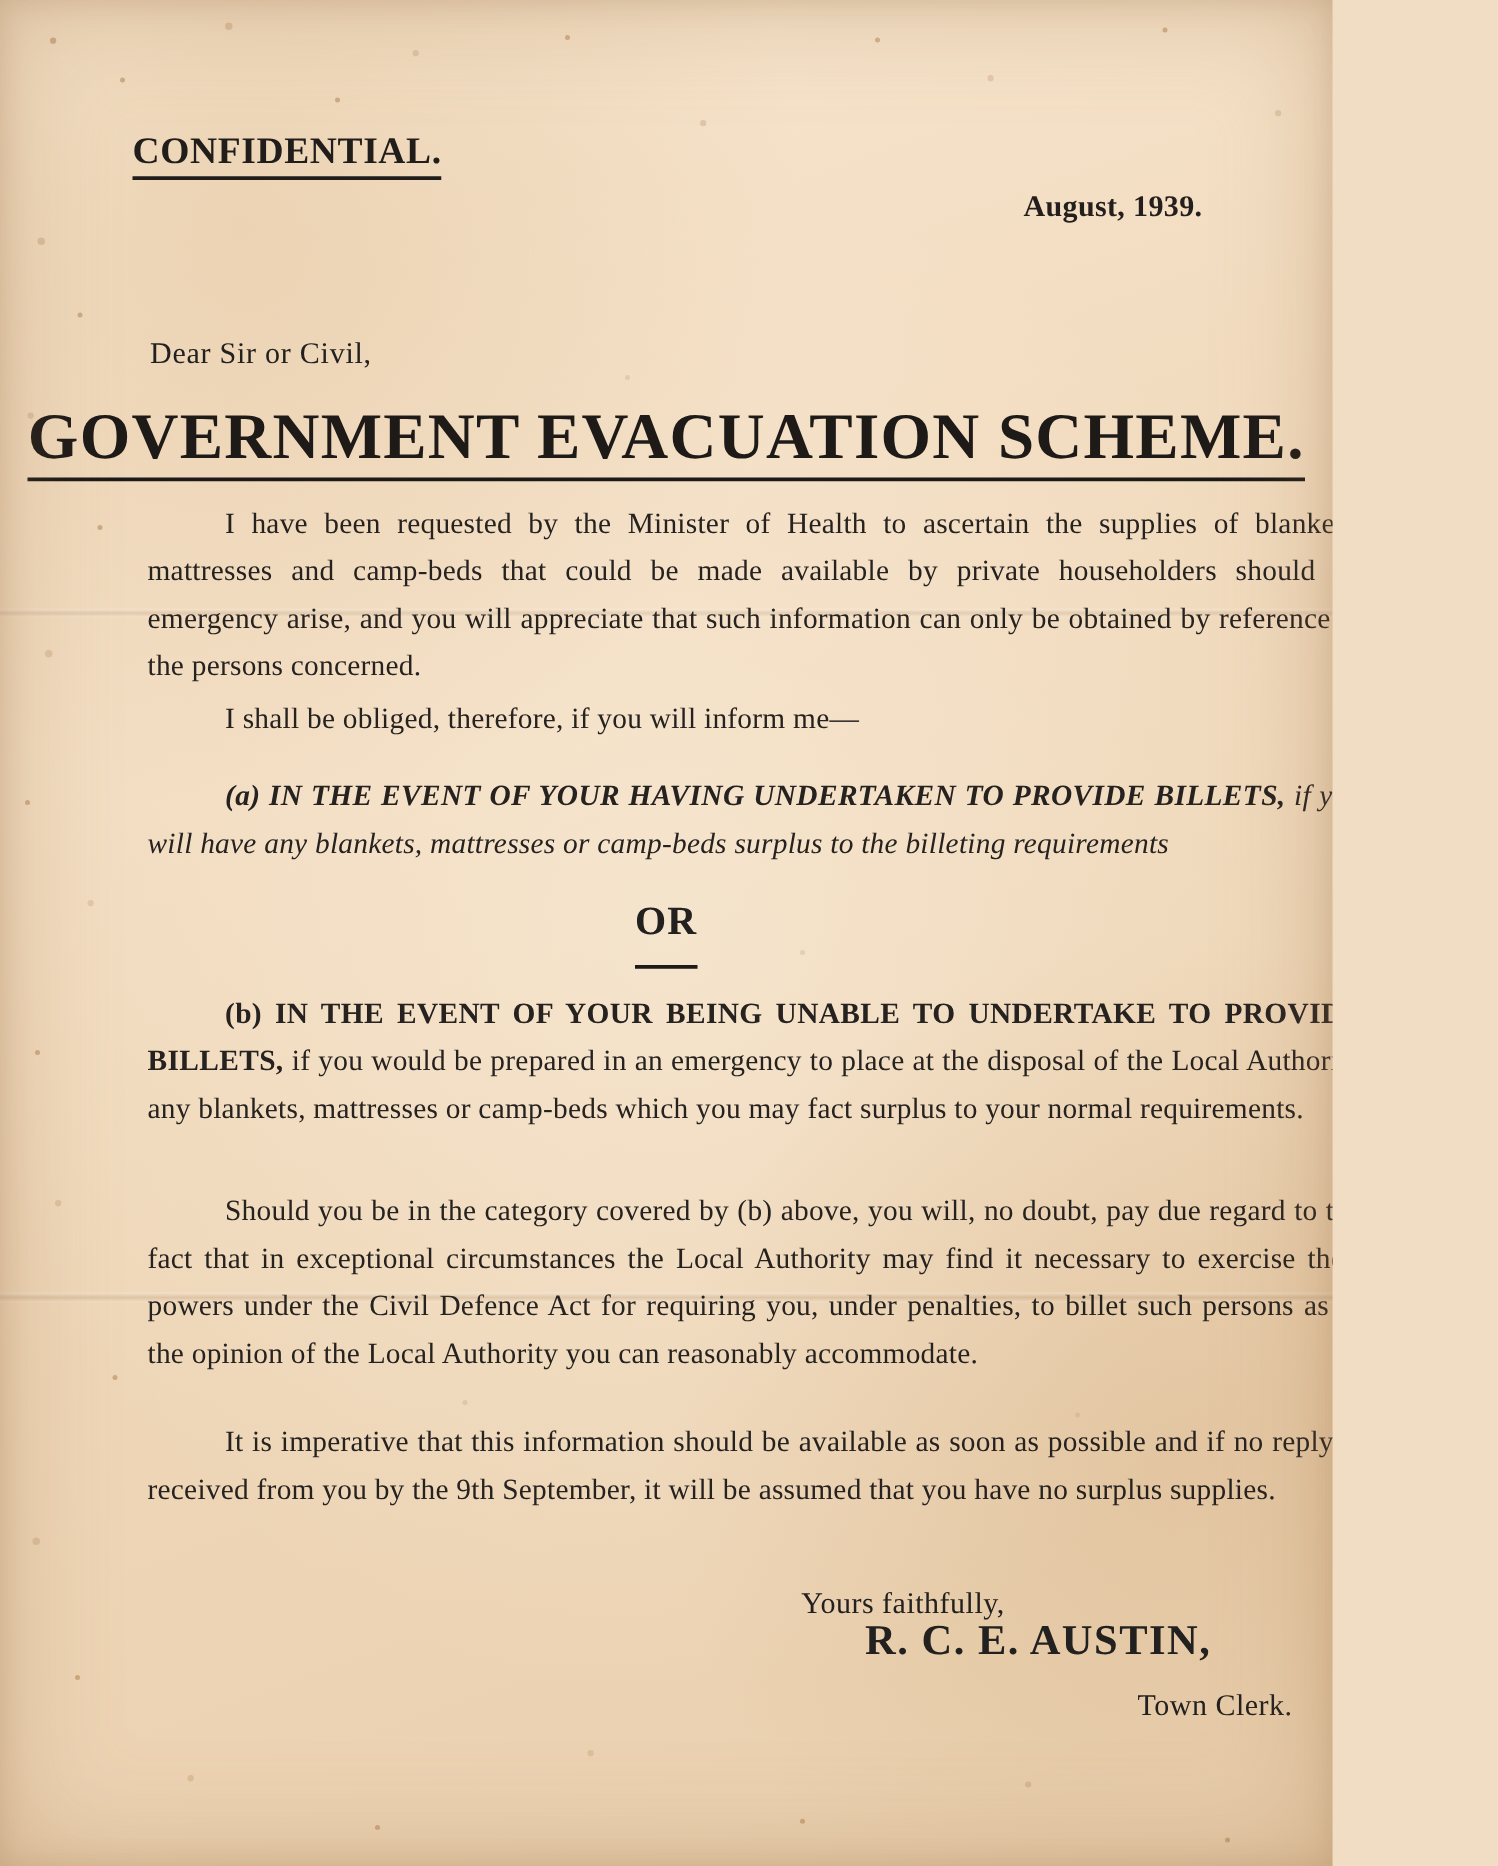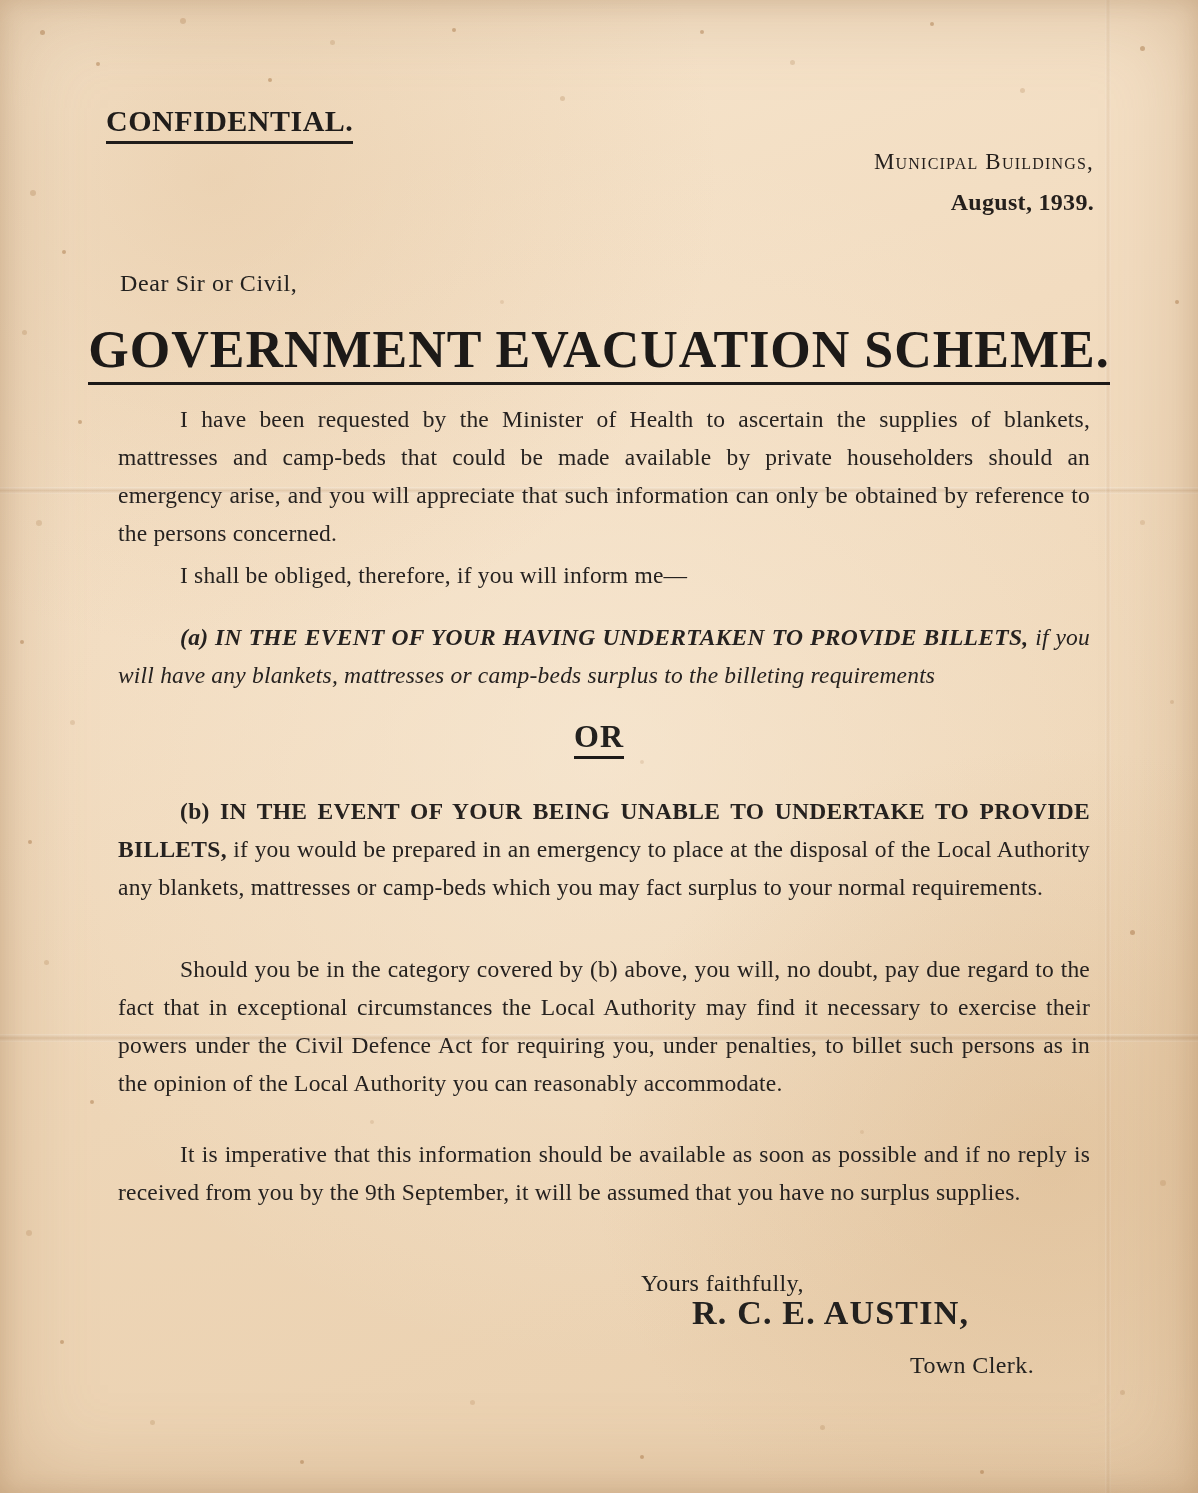--- a/index.html
+++ b/index.html
@@ -8,21 +8,21 @@
   }
   body {
     width: 1198px;
     height: 1493px;
     overflow: hidden;
     background: #f0ddc4;
     font-family: "Liberation Serif", serif;
   }
   .page {
     position: relative;
-    width: 1198px;
+    width: 1066px;
     height: 1493px;
     background:
       radial-gradient(ellipse 60% 45% at 18% 12%, rgba(214,174,128,0.30), rgba(214,174,128,0) 70%),
       radial-gradient(ellipse 55% 40% at 88% 78%, rgba(206,166,118,0.30), rgba(206,166,118,0) 70%),
       radial-gradient(ellipse 70% 55% at 50% 50%, rgba(250,238,220,0.55), rgba(250,238,220,0) 75%),
       linear-gradient(160deg, #f7e7d0 0%, #f2dcc0 35%, #eed6b7 60%, #e9cfae 100%);
     overflow: hidden;
   }
   
   .fold {
@@ -147,21 +147,21 @@
     position: absolute;
     left: 0;
     right: 0;
     text-align: center;
     font-weight: bold;
     font-size: 32px;
     letter-spacing: 1px;
   }
   .or span {
     border-bottom: 3px solid #1d1a18;
-    padding-bottom: 2px;
+    padding-bottom: 18px;
     text-align: center;
   }
 
   .signoff {
     position: absolute;
     font-size: 24px;
     letter-spacing: .4px;
   }
   .yours { left: 641px; top: 1249px; margin-top: 21px; }
   .name {
@@ -222,21 +222,20 @@
 
   <div class="fold h1"></div>
   <div class="fold h2"></div>
   <div class="fold v1"></div>
 
   <div class="content">
 
     <div class="confidential">CONFIDENTIAL.</div>
 
     <div class="address">
-      <div class="line1">Municipal Buildings,</div>
       <div class="date">August, 1939.</div>
     </div>
 
     <div class="salutation">Dear Sir or Civil,</div>
 
     <div class="doc-title"><span>GOVERNMENT EVACUATION SCHEME.</span></div>
 
     <div class="body-block" style="top: 400px;">
       <span class="ind"></span><span>I have been requested by the Minister of Health to ascertain the supplies of blankets, mattresses and camp-beds that could be made available by private householders should an emergency arise, and you will appreciate that such information can only be obtained by reference to the persons concerned.</span>
     </div>

